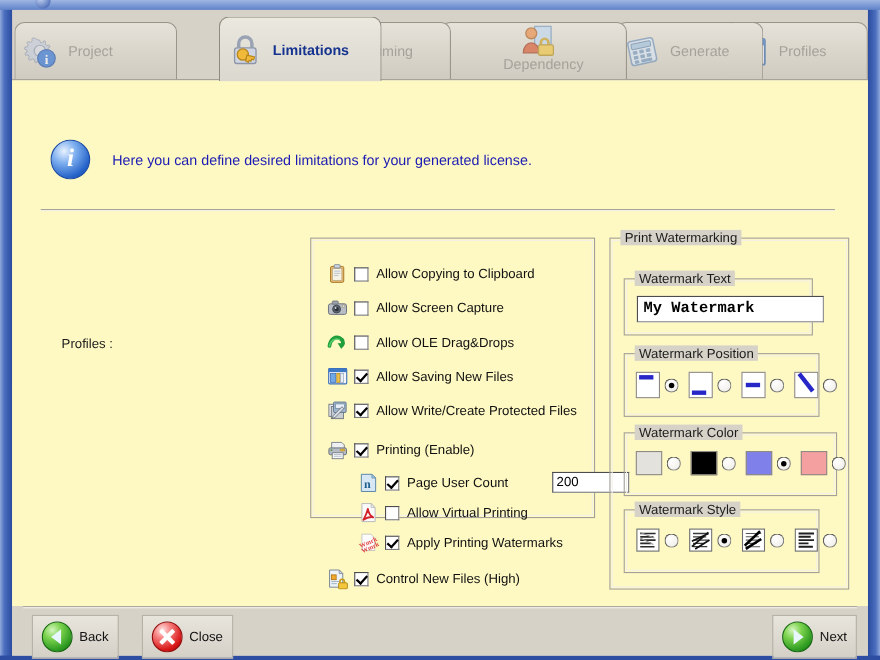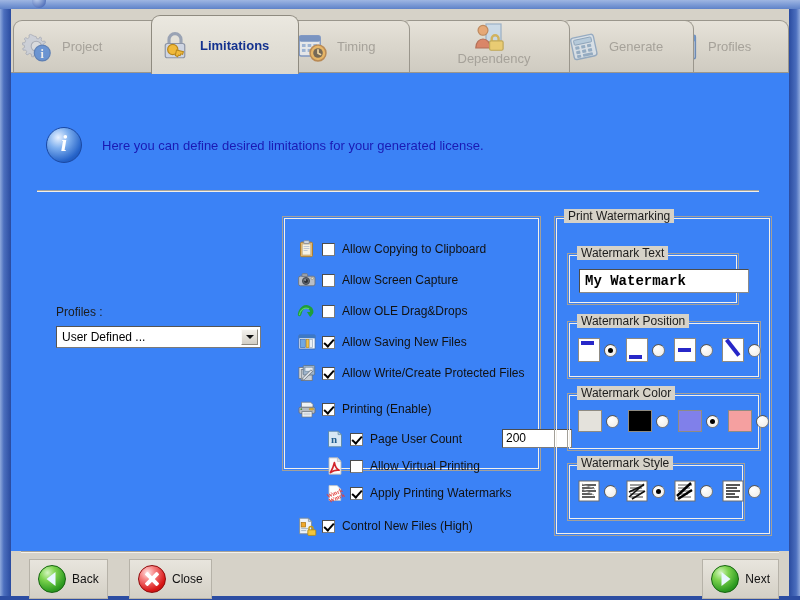--- a/index.html
+++ b/index.html
@@ -61,20 +61,21 @@
     display: flex; align-items: center;
     padding-left: 8px;
     overflow: hidden;
   }
   .tab.active {
     top: 2px;
     height: 59px;
     background: linear-gradient(to bottom, #ebe8e0 0%, #e2dfd6 50%, #dbd8cf 100%);
     border-color: #8f8b80;
     z-index: 5;
+    margin-left: 48px;
   }
   .tab-label {
     font-size: 13px;
     color: #a6a29a;
     margin-left: 10px;
     white-space: nowrap;
   }
   .tab.active .tab-label {
     color: #14328f;
     font-weight: bold;
@@ -82,21 +83,21 @@
   .tab-icon { width: 30px; height: 30px; flex: 0 0 30px; position: relative; }
 
   #tab-underline {
     position: absolute; left: 0; top: 63px; width: 778px; height: 1px;
     background: #9a968c;
   }
 
   
   #body-panel {
     position: absolute; left: 0; top: 64px; width: 778px; height: 478px;
-    background: #3b82f6;
+    background: #fef9c3;
   }
 
   #info-row {
     position: absolute; left: 35px; top: 54px;
     display: flex; align-items: center;
   }
   #info-icon {
     width: 36px; height: 36px; border-radius: 50%;
     background: radial-gradient(circle at 33% 28%, #e9f2ff 0%, #7fb0ef 32%, #2563c9 72%, #17459b 100%);
     border: 1px solid #1b49a3;
@@ -205,21 +206,21 @@
     background: #fff;
     border: 1px solid #7b7b7b;
     border-top-color: #4c4c4c; border-left-color: #4c4c4c;
     font-size: 12px; color: #000;
     padding-left: 3px; line-height: 17px;
   }
 
   
   #wm-box { left: 543px; top: 143px; width: 218px; height: 320px; }
   #wm-text-box { left: 556px; top: 180px; width: 172px; height: 52px; }
-  #wm-pos-box { left: 556px; top: 248px; width: 194px; height: 58px; }
+  #wm-pos-box { left: 556px; top: 248px; width: 178px; height: 58px; }
   #wm-color-box { left: 556px; top: 320px; width: 194px; height: 58px; }
   #wm-style-box { left: 556px; top: 390px; width: 178px; height: 58px; }
 
   #wm-input {
     position: absolute; left: 11px; top: 15px;
     width: 170px; height: 24px;
     background: #fff;
     border: 1px solid #8a8a8a;
     border-top-color: #4c4c4c; border-left-color: #4c4c4c;
     font-family: "Liberation Mono", monospace;
@@ -431,24 +432,20 @@
 
       <div id="info-row">
         <div id="info-icon"></div>
         <div id="info-text">Here you can define desired limitations for your generated license.</div>
       </div>
 
       <div id="hr-sep"></div>
 
       <div id="profiles-block">
         <div id="profiles-label">Profiles :</div>
-        <div id="profiles-combo">
-          <span id="profiles-value">User Defined ...</span>
-          <span id="profiles-arrow-btn"></span>
-        </div>
       </div>
 
       <div class="gb" id="limits-box">
         <div class="gb-inner"></div>
         <div id="limits-rows">
             <div class="lim-row" style="top: 22px;">
               <span class="lim-icon"><svg width="20" height="20" viewBox="0 0 20 20" xmlns="http://www.w3.org/2000/svg">
                   <g>
                     <rect x="3.5" y="3.2" width="12" height="14.5" rx="1.2" fill="#e8b870" stroke="#a87a26" stroke-width=".9"></rect>
                     <rect x="5.2" y="5" width="8.6" height="11" fill="#f6f2e4" stroke="#b9a97d" stroke-width=".7"></rect>

